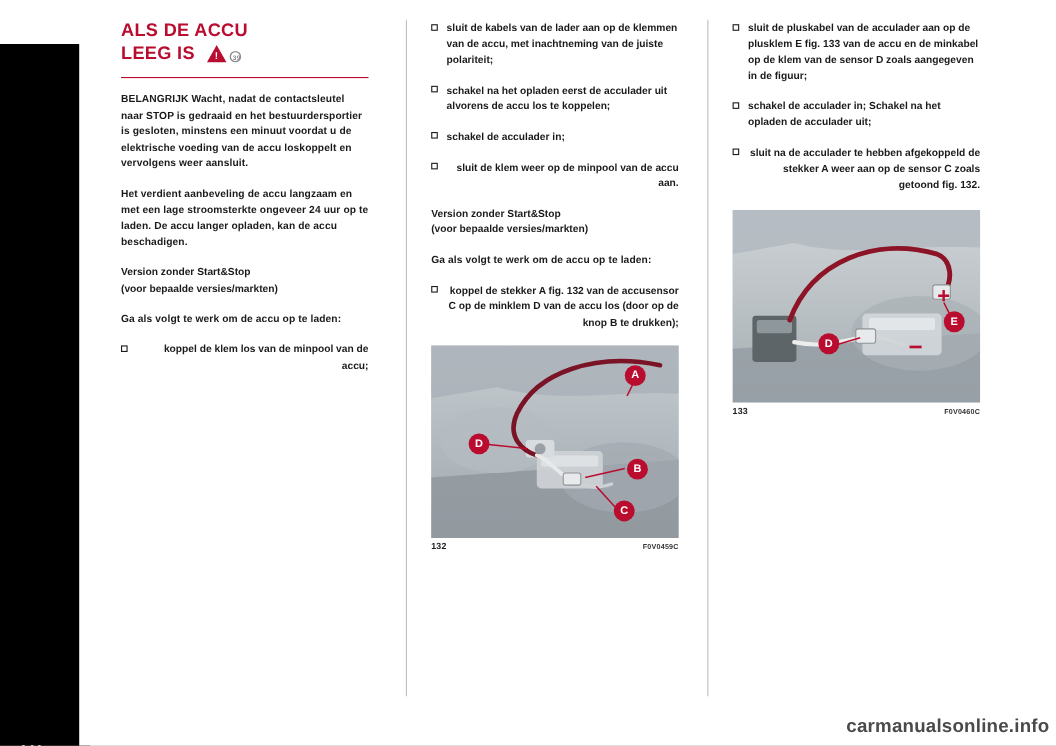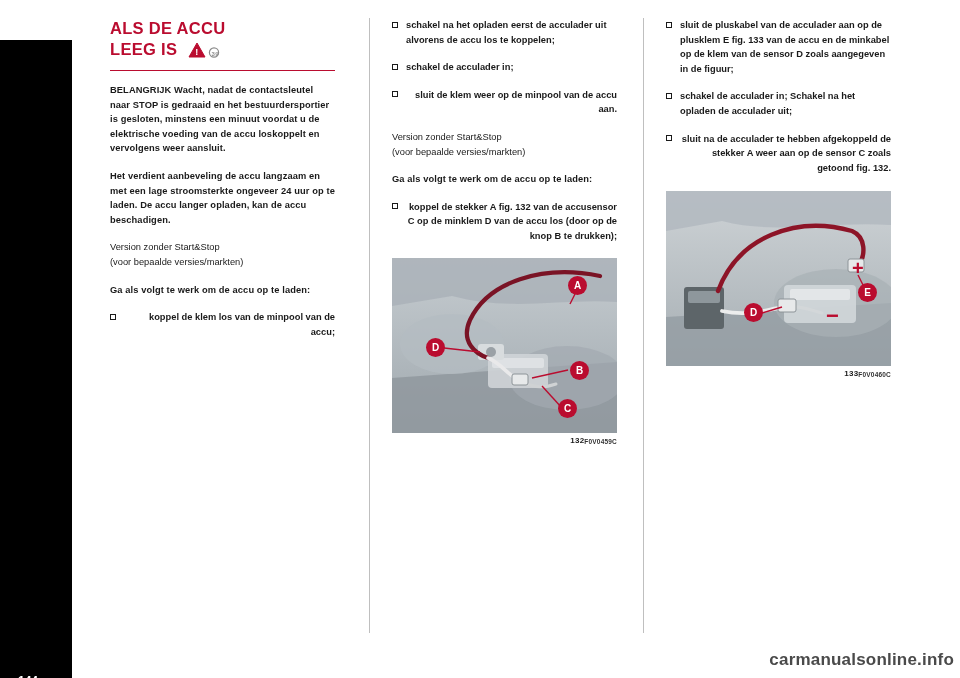--- a/index.html
+++ b/index.html
@@ -82,21 +82,21 @@
     line-height:14.6px;
     color:#1a1a1a;
     margin:0 0 13px 0;
     font-weight:bold;
     letter-spacing:0.1px;
   }
   .subhead {
     font-size:9.3px;
     line-height:14.6px;
     color:#1a1a1a;
-    font-weight:normal;
+    font-weight:bold;
     margin:0 0 13px 0;
   }
   .subhead span { display:block; }
   ul.bullets {
     list-style:none;
     margin:0 0 13px 0;
     padding:0;
   }
   ul.bullets li {
     position:relative;
@@ -123,21 +123,21 @@
   }
   .fig-img {
     position:relative;
     width:225px;
     height:175px;
     background:#b9c0c4;
     overflow:hidden;
   }
   .fig-caption {
     display:flex;
-    justify-content:flex-end;
+    justify-content:space-between;
     align-items:flex-end;
     font-size:7px;
     font-weight:bold;
     color:#1a1a1a;
     margin-top:3px;
     letter-spacing:0.2px;
   }
   .fig-caption .num { font-size:8px; }
   .fig-caption .code { font-size:6.5px; color:#333; }
   .callout {
@@ -208,20 +208,24 @@
       <ul class="bullets">
         <li>
           <span class="sq"></span>
           <span>koppel de klem los van de minpool van de accu;</span>
         </li>
       </ul>
     </div>
 
     <div class="col col2">
       <ul class="bullets">
+        <li>
+          <span class="sq"></span>
+          <span>sluit de kabels van de lader aan op de klemmen van de accu, met inachtneming van de juiste polariteit;</span>
+        </li>
         <li>
           <span class="sq"></span>
           <span>schakel na het opladen eerst de acculader uit alvorens de accu los te koppelen;</span>
         </li>
         <li>
           <span class="sq"></span>
           <span>schakel de acculader in;</span>
         </li>
         <li>
           <span class="sq"></span>

